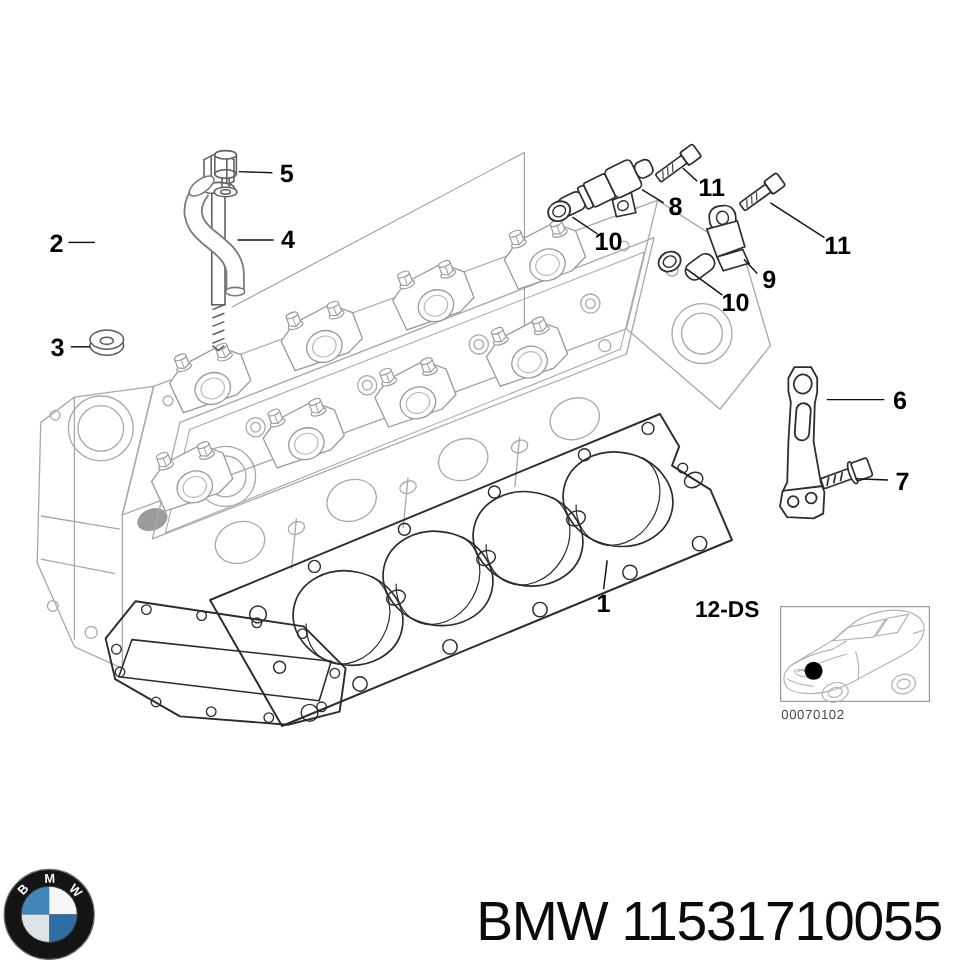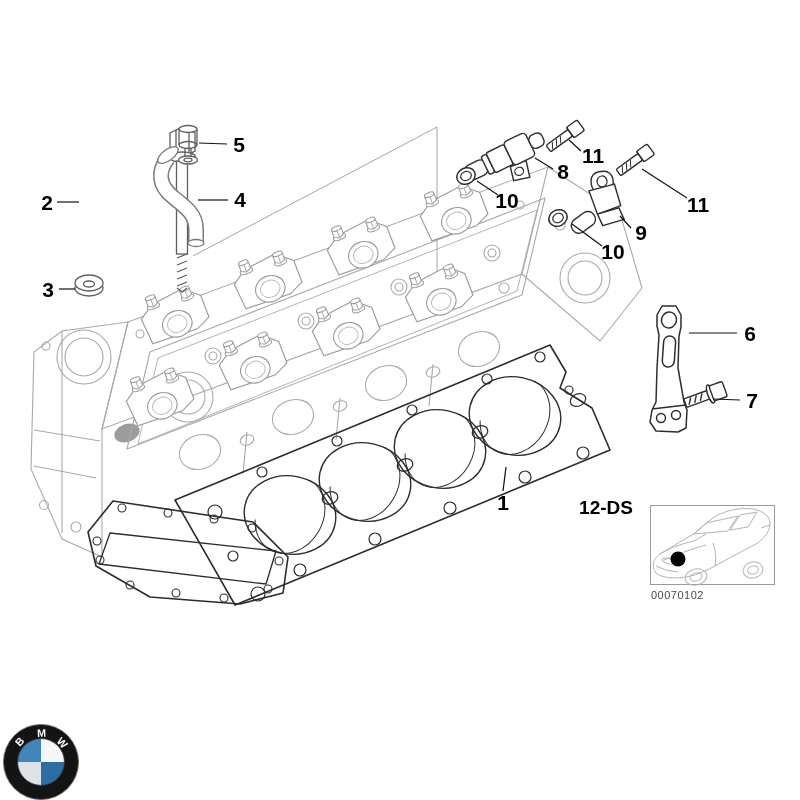--- a/index.html
+++ b/index.html
@@ -301,14 +301,15 @@
     <path d="M0,0 H24 A24,24 0 0 1 0,24 Z" fill="#2e6da4"></path>
     <path d="M0,0 V24 A24,24 0 0 1 -24,0 Z" fill="#dde3e7"></path>
     <circle cx="0" cy="0" r="24" fill="none" stroke="#3a3a3a" stroke-width="0.8"></circle>
     <g text-anchor="middle" dominant-baseline="central">
       <text class="logo-letter" transform="translate(-22,-21) rotate(-47)">B</text>
       <text class="logo-letter" transform="translate(0.5,-30) rotate(-2)">M</text>
       <text class="logo-letter" transform="translate(22,-20) rotate(46)">W</text>
     </g>
   </svg>
 </div>
+<div class="footer-part">BMW 11531710055</div>
 
 </div>
 
 </body></html>

